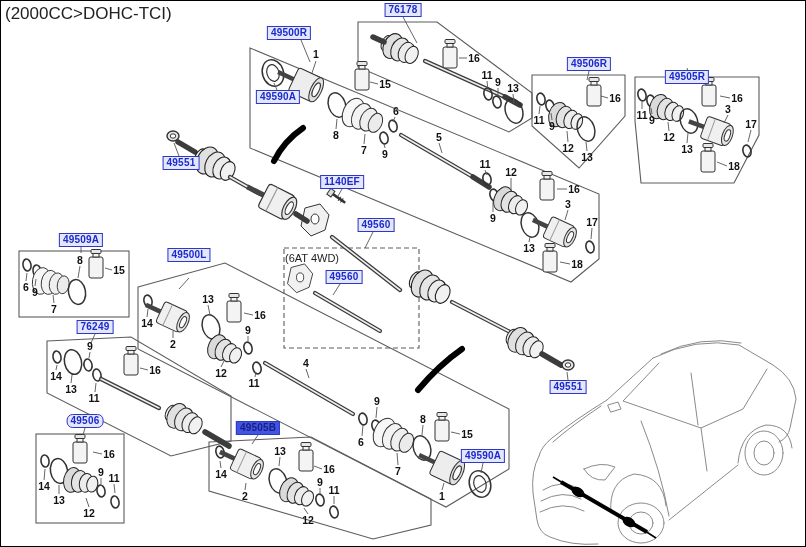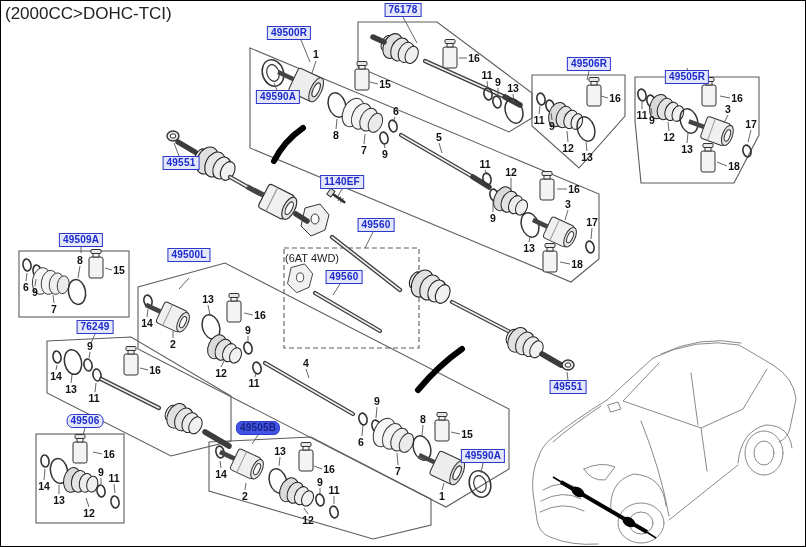--- a/index.html
+++ b/index.html
@@ -350,21 +350,21 @@
       <div class="plabel" style="left: 588px; top: 63px;">49506R</div>
       <div class="plabel" style="left: 686px; top: 76px;">49505R</div>
       <div class="plabel" style="left: 180px; top: 162px;">49551</div>
       <div class="plabel" style="left: 341px; top: 181px;">1140EF</div>
       <div class="plabel" style="left: 375px; top: 224px;">49560</div>
       <div class="plabel" style="left: 80px; top: 239px;">49509A</div>
       <div class="plabel" style="left: 188px; top: 254px;">49500L</div>
       <div class="plabel" style="left: 343px; top: 276px;">49560</div>
       <div class="plabel" style="left: 94px; top: 326px;">76249</div>
       <div class="plabel" style="left: 84px; top: 420px; border-radius: 6px;">49506</div>
-      <div class="plabel hl" style="left: 257px; top: 427px; border-radius: 6px;">49505B</div>
+      <div class="plabel hl" style="left: 257px; top: 427px;">49505B</div>
       <div class="plabel" style="left: 482px; top: 455px;">49590A</div>
       <div class="plabel" style="left: 567px; top: 386px;">49551</div>
       <div class="callout" style="left: 315px; top: 53px;">1</div>
       <div class="callout" style="left: 384px; top: 83px;">15</div>
       <div class="callout" style="left: 473px; top: 57px;">16</div>
       <div class="callout" style="left: 486px; top: 74px;">11</div>
       <div class="callout" style="left: 497px; top: 81px;">9</div>
       <div class="callout" style="left: 512px; top: 87px;">13</div>
       <div class="callout" style="left: 395px; top: 110px;">6</div>
       <div class="callout" style="left: 335px; top: 134px;">8</div>

